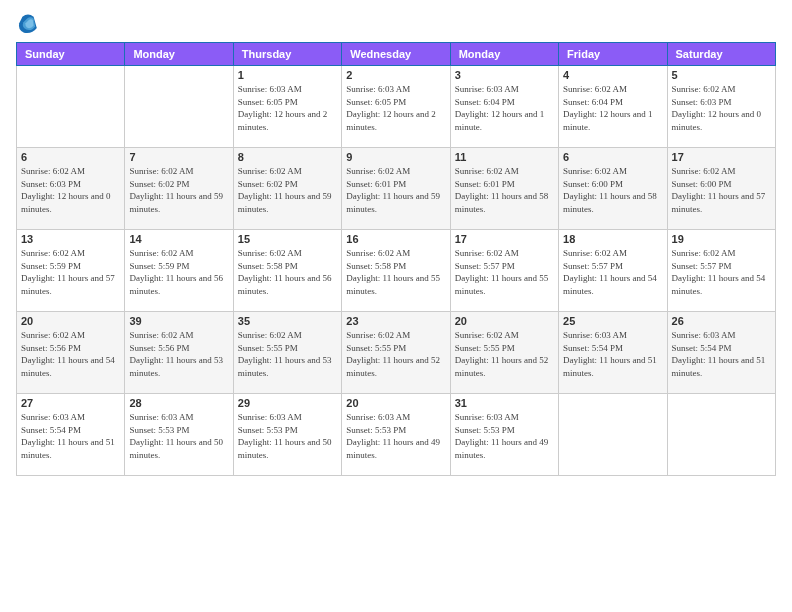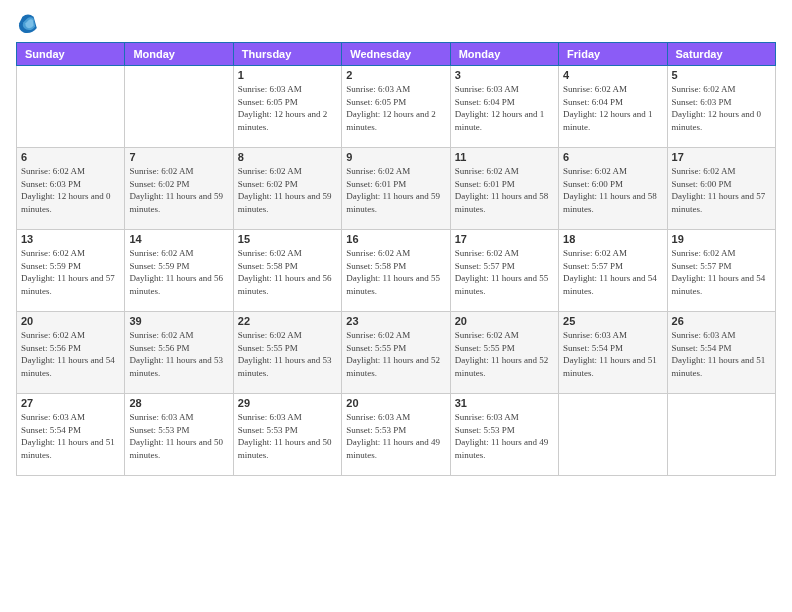--- a/index.html
+++ b/index.html
@@ -208,21 +208,21 @@
         <tr>
           <td>
             <span class="day-num">20</span>
             <div class="day-detail">Sunrise: 6:02 AM<br>Sunset: 5:56 PM<br>Daylight: 11 hours and 54 minutes.</div>
           </td>
           <td>
             <span class="day-num">39</span>
             <div class="day-detail">Sunrise: 6:02 AM<br>Sunset: 5:56 PM<br>Daylight: 11 hours and 53 minutes.</div>
           </td>
           <td>
-            <span class="day-num">22</span>
+            <span class="day-num">35</span>
             <div class="day-detail">Sunrise: 6:02 AM<br>Sunset: 5:55 PM<br>Daylight: 11 hours and 53 minutes.</div>
           </td>
           <td>
             <span class="day-num">23</span>
             <div class="day-detail">Sunrise: 6:02 AM<br>Sunset: 5:55 PM<br>Daylight: 11 hours and 52 minutes.</div>
           </td>
           <td>
             <span class="day-num">20</span>
             <div class="day-detail">Sunrise: 6:02 AM<br>Sunset: 5:55 PM<br>Daylight: 11 hours and 52 minutes.</div>
           </td>

